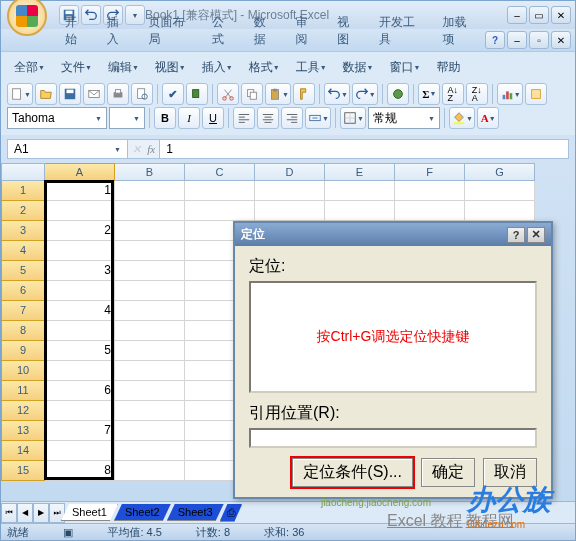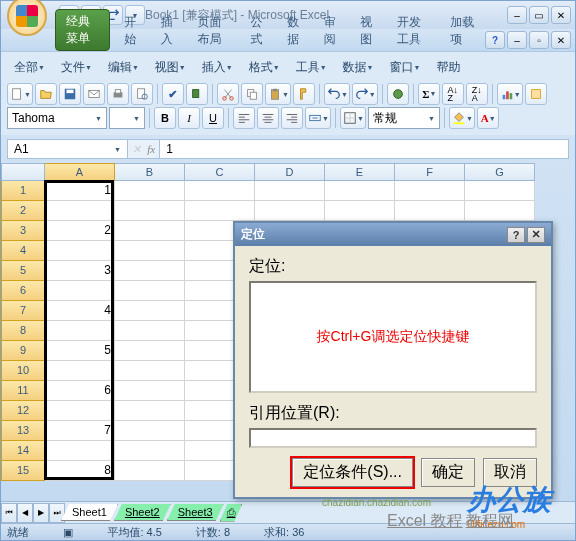--- a/index.html
+++ b/index.html
@@ -48,21 +48,21 @@
 .row { display: flex; height: 20px; }
 .row-h { width: 44px; background: linear-gradient(#f0f6fc, #dce9f5); border: 1px solid #9db8d4; border-top: none; text-align: center; font-size: 11px; line-height: 19px; color: #3b5c7e; cursor: pointer; }
 .row-h.sel { background: linear-gradient(#fce8a8, #f5d080); border-color: #d4a020; }
 .cell { flex: 0 0 70px; border-right: 1px solid #d4d4d4; border-bottom: 1px solid #d4d4d4; background: #fff; font-size: 12px; padding: 0 3px; text-align: right; line-height: 19px; }
 .sel-range { position: absolute; border: 3px solid #000; pointer-events: none; }
 
 .sheet-tabs-row { position: absolute; bottom: 17px; left: 0; right: 0; height: 22px; background: #dce9f7; border-top: 1px solid #9db8d4; display: flex; align-items: center; }
 .tab-nav { display: flex; gap: 0; }
 .tab-nav-btn { width: 16px; height: 20px; border: 1px solid #9db8d4; background: linear-gradient(#f0f6fc, #dce9f5); cursor: pointer; display: flex; align-items: center; justify-content: center; font-size: 8px; }
 .sheet-tab { padding: 2px 10px; background: #fff; border: 1px solid #888; border-top: none; font-size: 11px; cursor: pointer; clip-path: polygon(8px 0, 100% 0, calc(100% - 8px) 100%, 0 100%); margin-left: -4px; }
-.sheet-tab.inactive { background: #86efac; text-decoration: underline; }
+.sheet-tab.inactive { background: #1d4ed8; }
 
 .statusbar { position: absolute; bottom: 0; left: 0; right: 0; height: 17px; background: linear-gradient(#d6e5f5, #bcd2ea); border-top: 1px solid #9db8d4; display: flex; align-items: center; padding: 0 6px; font-size: 11px; color: #2a4a6a; gap: 34px; }
 .statusbar .spacer { flex: 1; }
 
 .dialog { position: absolute; top: 220px; left: 232px; width: 320px; background: #ece9d8; border: 2px solid #6888ab; box-shadow: 2px 2px 6px rgba(0,0,0,0.3); z-index: 100; }
 .dlg-title { background: linear-gradient(#8babd4,#5b7ea8); color: #fff; padding: 3px 6px; font-size: 12px; font-weight: bold; display: flex; align-items: center; }
 .dlg-title .spacer { flex: 1; }
 .dlg-tbtn { width: 18px; height: 16px; background: linear-gradient(#f0f0f0,#d0d0d0); border: 1px solid #888; margin-left: 2px; cursor: pointer; display: flex; align-items: center; justify-content: center; font-size: 11px; font-weight: bold; color: #333; }
 .dlg-body { padding: 10px 14px; }
 .dlg-label { font-size: 16px; margin-bottom: 4px; }
@@ -112,21 +112,20 @@
     </div>
     <div class="title-text">Book1 [兼容模式] - Microsoft Excel</div>
     <div class="win-ctrl">
       <div class="win-btn">–</div>
       <div class="win-btn">▭</div>
       <div class="win-btn">✕</div>
     </div>
   </div>
 
   <div class="ribbon-tabs">
-    <div class="tab special active">经典菜单</div>
     <div class="tab">开始</div>
     <div class="tab">插入</div>
     <div class="tab">页面布局</div>
     <div class="tab">公式</div>
     <div class="tab">数据</div>
     <div class="tab">审阅</div>
     <div class="tab">视图</div>
     <div class="tab">开发工具</div>
     <div class="tab">加载项</div>
     <div class="tab-ctrl">
@@ -572,16 +571,16 @@
     <span><span>平均值:</span> <span>4.5</span></span>
     <span><span>计数:</span> <span>8</span></span>
     <span><span>求和:</span> <span>36</span></span>
     <span class="spacer"></span>
   </div>
 
   <div class="watermark">
     <div class="wm1">办公族</div>
     <div class="wm2">Officezu.com</div>
     <div style="position:absolute;bottom:-2px;left:-80px;white-space:nowrap"><span class="wm3">Excel 教程</span> <span class="wm3">教程网</span></div>
-    <div class="wm4" style="bottom:22px;right:120px">chazidian.chazidian.com</div>
+    <div class="wm4" style="bottom:22px;right:120px">jiaocheng.jiaocheng.com</div>
   </div>
 
 </div>
 
 </body></html>

